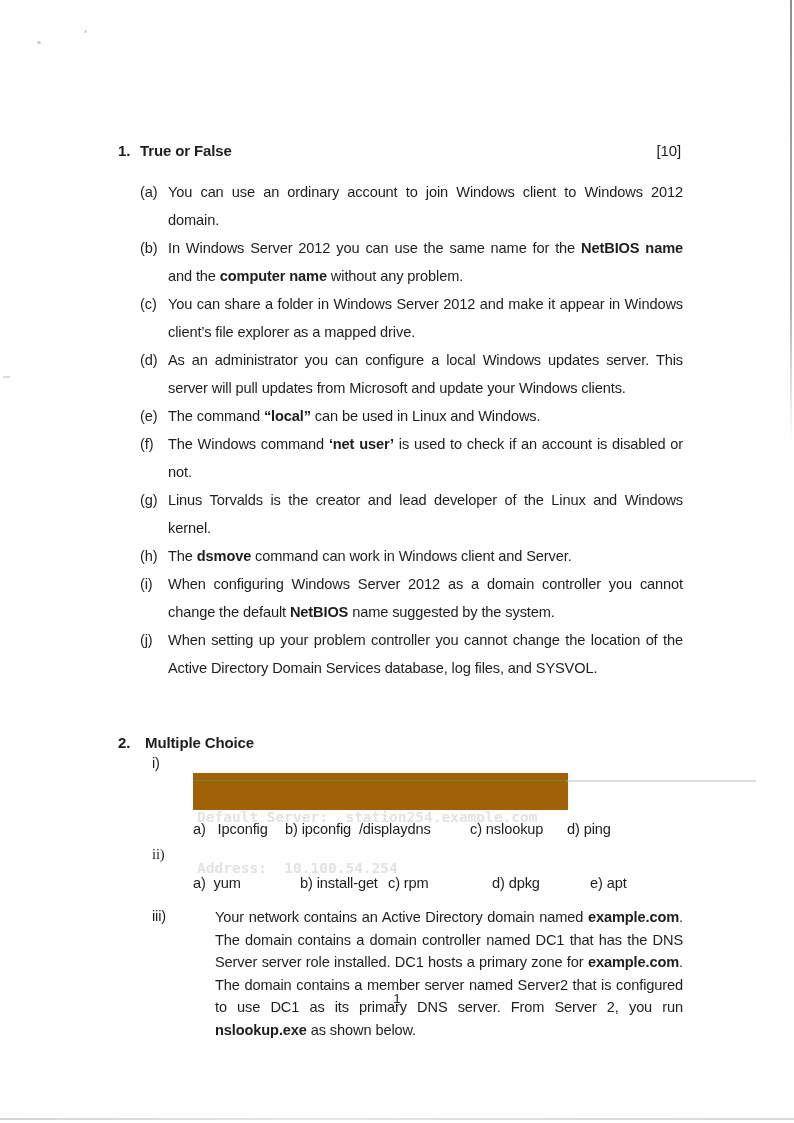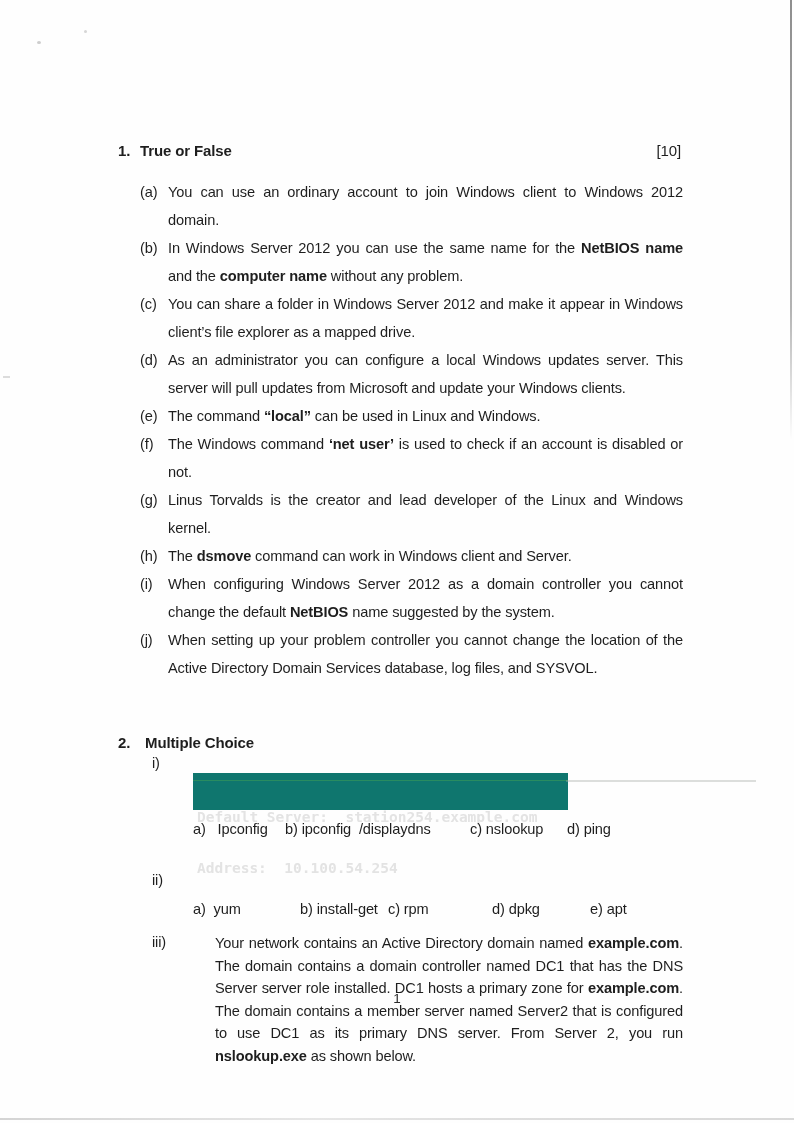--- a/index.html
+++ b/index.html
@@ -28,26 +28,26 @@
   .tf-list{margin:17px 0 0 22px;width:543px;}
   .tf-item{display:flex;line-height:28px;}
   .tf-label{width:28px;flex-shrink:0;}
   .tf-text{flex:1;text-align:justify;}
 
   .sec2{margin-top:51px;}
   .q-row{display:flex;line-height:20px;}
   .q-label{margin-left:34px;width:63px;flex-shrink:0;}
   .q-text{flex:1;max-width:497px;}
   .q-text.justify{text-align:justify;line-height:22.5px;}
-  .q2-row{line-height:22px;margin-top:30px;}
+  .q2-row{line-height:22px;margin-top:4px;font-family:Liberation Serif, serif;}
   .q3-row{margin-top:13px;}
 
   .terminal{
     position:relative;margin-left:75px;width:375px;height:37px;box-sizing:border-box;
-    background:#0f766e;color:#e3e3e3;font-family:"DejaVu Sans Mono",monospace;
+    background:#a16207;color:#e3e3e3;font-family:"DejaVu Sans Mono",monospace;
     font-weight:700;font-size:14.5px;line-height:17px;padding:2px 0 0 4px;
     white-space:pre;letter-spacing:0;
   }
   .terminal .green-line{position:absolute;left:0;top:7px;width:100%;height:1px;
     background:rgba(63,158,86,0.55);}
   .terminal .smear{position:absolute;left:373px;top:7px;width:190px;height:2px;
     background:rgba(165,172,165,0.38);}
 
   .opts{position:relative;height:20px;line-height:20px;white-space:pre;}
   .opts-i{margin-top:9px;}

